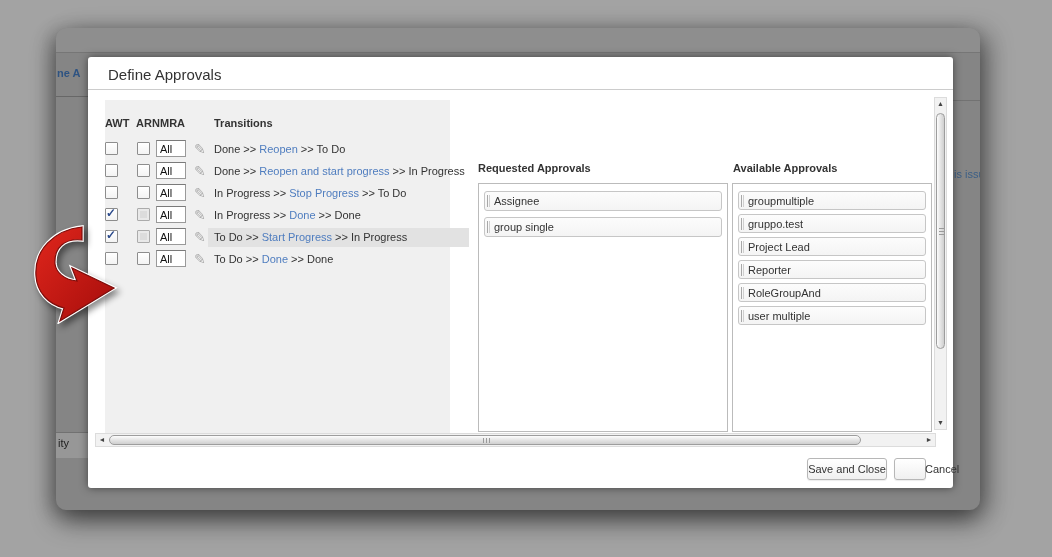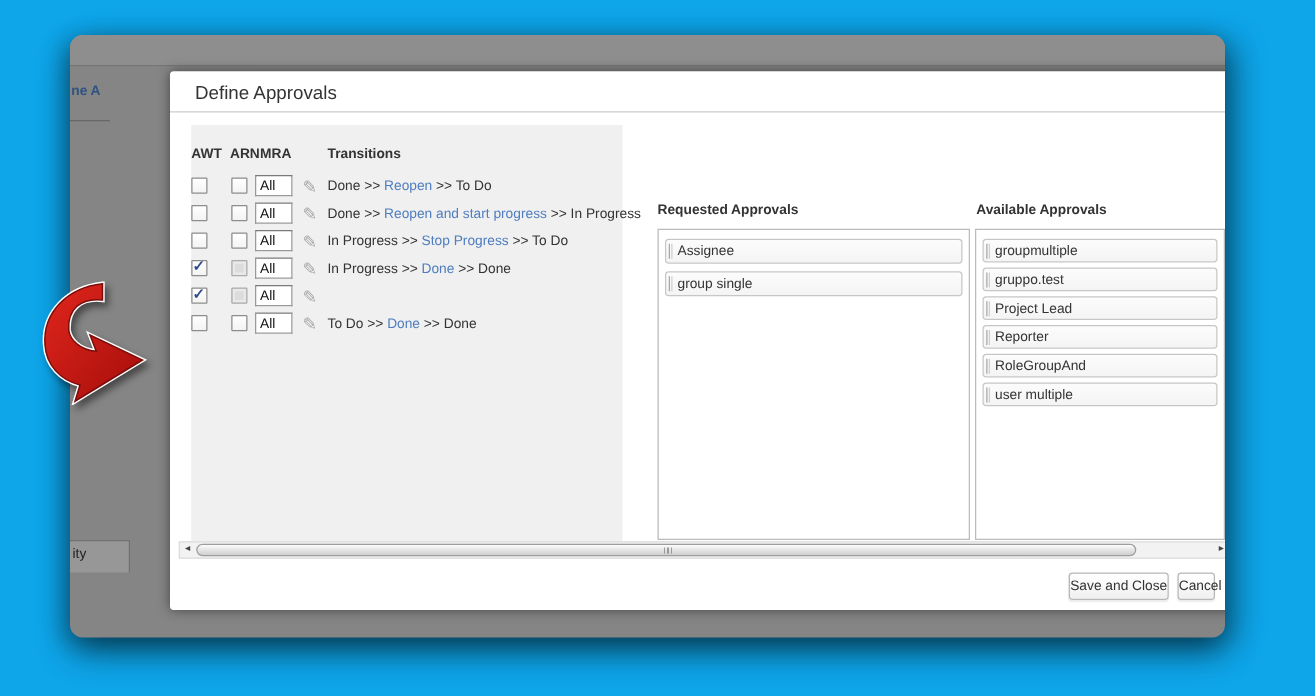--- a/index.html
+++ b/index.html
@@ -1,36 +1,36 @@
 <!DOCTYPE html>
 <html><head>
 <meta charset="utf-8">
 <style>
   * { margin:0; padding:0; box-sizing:border-box; }
   html,body { background:#fff; }
   body { font-family:"Liberation Sans", sans-serif; color:#333; }
-  #stage { position:relative; width:1052px; height:557px; background:#0ea5e9; overflow:hidden; }
+  #stage { position:relative; width:1052px; height:557px; background:#a3a3a3; overflow:hidden; }
 
   
   #card { position:absolute; left:56px; top:28px; width:924px; height:482px;
           background:#858585; border-radius:10px; overflow:hidden;
           box-shadow:0 12px 26px rgba(0,0,0,.42), 10px 4px 24px rgba(0,0,0,.25), -6px 4px 18px rgba(0,0,0,.2); }
   .bg-topband { position:absolute; left:0; top:0; width:100%; height:25px; background:#8e8e8e; border-bottom:1px solid #767676; }
   .bg-frag { position:absolute; font-size:11px; white-space:nowrap; }
   .frag-nea { left:1px; top:39px; color:#2e5382; font-weight:bold; }
   .frag-line-left { position:absolute; left:0; top:68px; width:32px; height:1px; background:rgba(0,0,0,.22); }
   .frag-line-right { position:absolute; left:897px; top:72px; width:27px; height:1px; background:rgba(0,0,0,.14); }
   .frag-issue { left:898px; top:140px; color:#3c5f86; }
   .bg-tab-ity { position:absolute; left:0; top:404px; width:30px; height:26px; background:#979797;
                 border-top:1px solid rgba(0,0,0,.25); border-right:1px solid rgba(0,0,0,.25);padding-left:47px; }
   .frag-ity { left:2px; top:4px; color:#1d1d1d; position:absolute; font-size:11px; }
 
   
   #modal { position:absolute; left:32px; top:29px; width:865px; height:431px; background:#fff;
-           border-radius:3px; box-shadow:0 0 9px rgba(0,0,0,.5);margin-left:48px; }
+           border-radius:3px; box-shadow:0 0 9px rgba(0,0,0,.5); }
   .m-header { position:absolute; left:0; top:0; width:100%; height:33px; border-bottom:1px solid #ccc; }
   .m-title { position:absolute; left:20px; top:9px; font-size:15px; color:#333; }
 
   
   .gray-panel { position:absolute; left:17px; top:43px; width:345px; height:333px; background:#f0f0f0; }
   .legend { padding:7px 0 0 3px; font-size:11px; line-height:13.5px; color:#333; }
   .legend b { font-weight:bold; }
 
   .thead { position:relative; height:13px; margin-top:17px; font-size:11px; font-weight:bold; color:#333; }
   .th-awt{ position:absolute; left:0; }  .th-arn{ position:absolute; left:31px; }
@@ -75,21 +75,21 @@
   .hs-left { left:0; } .hs-right { right:0; }
   .hs-thumb { position:absolute; left:13px; top:1px; width:752px; height:10px; border:1px solid #9d9d9d; border-radius:5px;
               background:linear-gradient(#fdfdfd,#e7e7e7 45%,#cfcfcf); cursor:pointer; }
   .hs-grip { position:absolute; left:373px; top:2px; width:7px; height:5px;
              background:repeating-linear-gradient(90deg,#9a9a9a 0 1px,transparent 1px 3px); }
 
   
   .btn { position:absolute; top:401px; height:22px; border:1px solid #b7b7b7; border-radius:3px;
          background:linear-gradient(#fff,#f0f0f0); font-family:"Liberation Sans",sans-serif;
          font-size:11px; color:#333; cursor:pointer; box-shadow:0 1px 1px rgba(0,0,0,.08); }
-  .btn-save { left:719px; width:80px; } .btn-cancel { left:806px; width:30px; }
+  .btn-save { left:719px; width:80px; } .btn-cancel { left:806px; width:30px;padding-left:30px; }
 
   
   #red-arrow { position:absolute; left:24px; top:224px; width:100px; height:100px; z-index:50;
                filter:drop-shadow(3px 4px 3px rgba(0,0,0,.45)); }
 </style>
 </head>
 <body>
 
 <div id="stage">
   <div id="card">
@@ -154,20 +154,23 @@
       <span class="t-from">In Progress &gt;&gt; </span><a class="t-link">Done</a><span class="t-to"> &gt;&gt; Done</span>
     </span>
   </div>
             <div class="t-row">
     <span class="cb c1">
                 <span class="mark">✓</span>
               </span>
     <span class="cb c2 disabled"></span>
     <input class="mra" value="All" style="">
     <span class="pencil">✎</span>
+    <span class="t-text hl">
+      <span class="t-from">To Do &gt;&gt; </span><a class="t-link">Start Progress</a><span class="t-to"> &gt;&gt; In Progress</span>
+    </span>
   </div>
             <div class="t-row">
     <span class="cb c1"></span>
     <span class="cb c2"></span>
     <input class="mra" value="All" style="">
     <span class="pencil">✎</span>
     <span class="t-text">
       <span class="t-from">To Do &gt;&gt; </span><a class="t-link">Done</a><span class="t-to"> &gt;&gt; Done</span>
     </span>
   </div>

